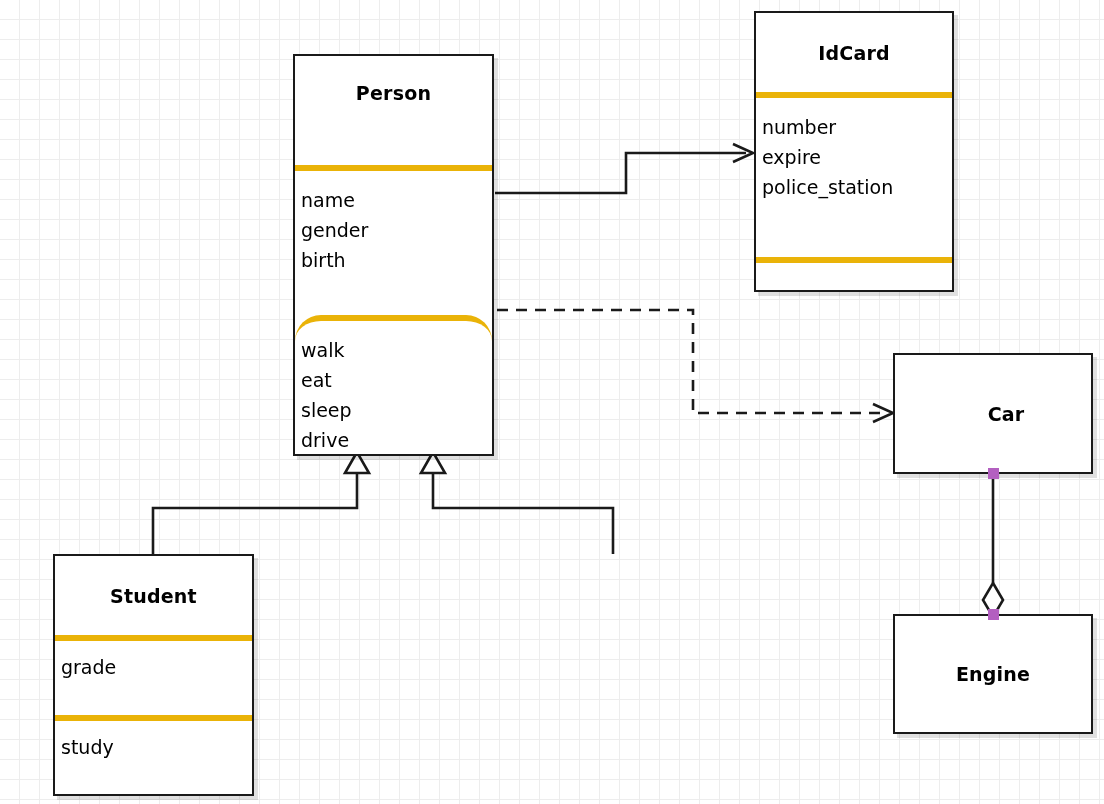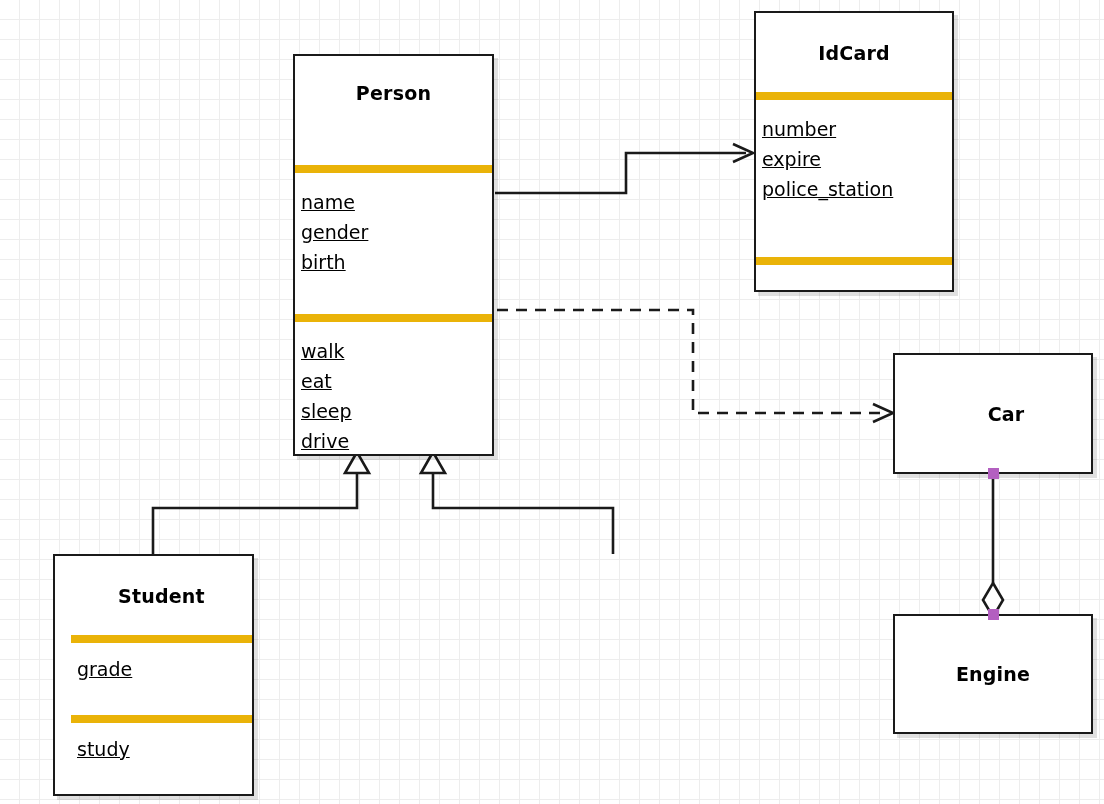--- a/index.html
+++ b/index.html
@@ -36,22 +36,21 @@
     box-shadow: 4px 4px 0 0 rgba(0,0,0,0.12);
     display: flex;
     flex-direction: column;
   }
   .uml-section {
     box-sizing: border-box;
     position: relative;
     overflow: hidden;
   }
   .uml-section + .uml-section {
-    border-top: 8px solid #eab308;
-    text-decoration: underline;
+    border-top: 6px solid #eab308;
   }
   .uml-title {
     display: flex;
     align-items: center;
     justify-content: center;
     font-weight: bold;
     font-size: 19px;
     color: #000000;
     letter-spacing: 0.2px;
   }
@@ -108,21 +107,21 @@
     </g>
   </svg>
 
   <div class="uml-class" style="left:293px; top:54px; width:201px; height:402px;">
     <div class="uml-section uml-title" style="height:79px;">Person</div>
     <div class="uml-section uml-members" style="height:157px;margin-top:35px;">
       <div class="uml-member">name</div>
       <div class="uml-member">gender</div>
       <div class="uml-member">birth</div>
     </div>
-    <div class="uml-section uml-members" style="flex:1 1 auto;">
+    <div class="uml-section uml-members" style="flex:1 1 auto;border-radius:26px;">
       <div class="uml-member">walk</div>
       <div class="uml-member">eat</div>
       <div class="uml-member">sleep</div>
       <div class="uml-member">drive</div>
     </div>
   </div>
 
   <div class="uml-class" style="left:754px; top:11px; width:200px; height:281px;">
     <div class="uml-section uml-title" style="height:79px;">IdCard</div>
     <div class="uml-section uml-members" style="height:165px;">
@@ -136,21 +135,21 @@
   <div class="uml-class" style="left:893px; top:353px; width:200px; height:121px;">
     <div class="uml-section uml-title" style="flex:1 1 auto;padding-left:26px;">Car</div>
   </div>
   <div class="conn-dot" style="left:988px; top:468px; background:#b35fc0;"></div>
 
   <div class="uml-class" style="left:893px; top:614px; width:200px; height:120px;">
     <div class="uml-section uml-title" style="flex:1 1 auto;">Engine</div>
   </div>
   <div class="conn-dot" style="left:988px; top:609px; background:#b35fc0;"></div>
 
-  <div class="uml-class" style="left:53px; top:554px; width:201px; height:242px;padding-left:16px;">
+  <div class="uml-class" style="left:53px; top:554px; width:201px; height:242px;">
     <div class="uml-section uml-title" style="height:79px;">Student</div>
     <div class="uml-section uml-members compact" style="height:80px;">
       <div class="uml-member">grade</div>
     </div>
     <div class="uml-section uml-members compact" style="flex:1 1 auto;">
       <div class="uml-member">study</div>
     </div>
   </div>
 
 

